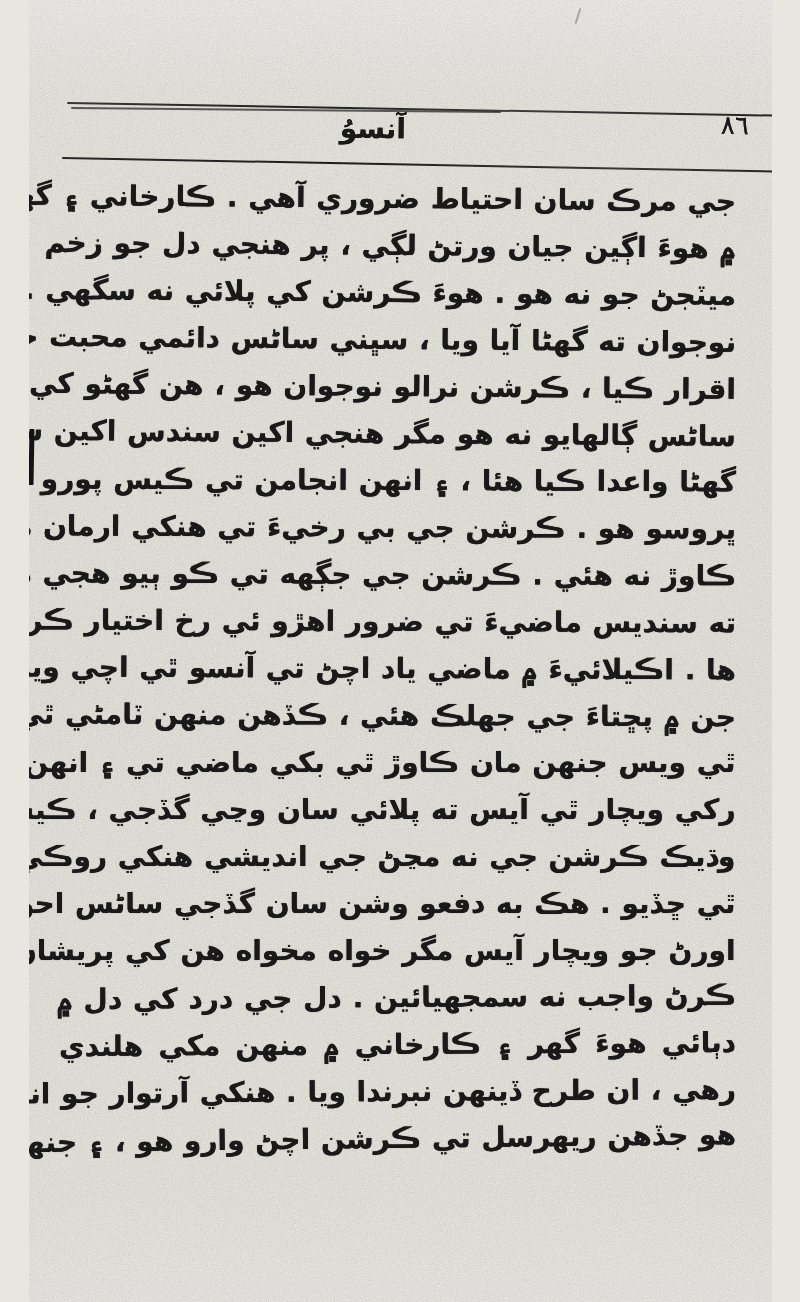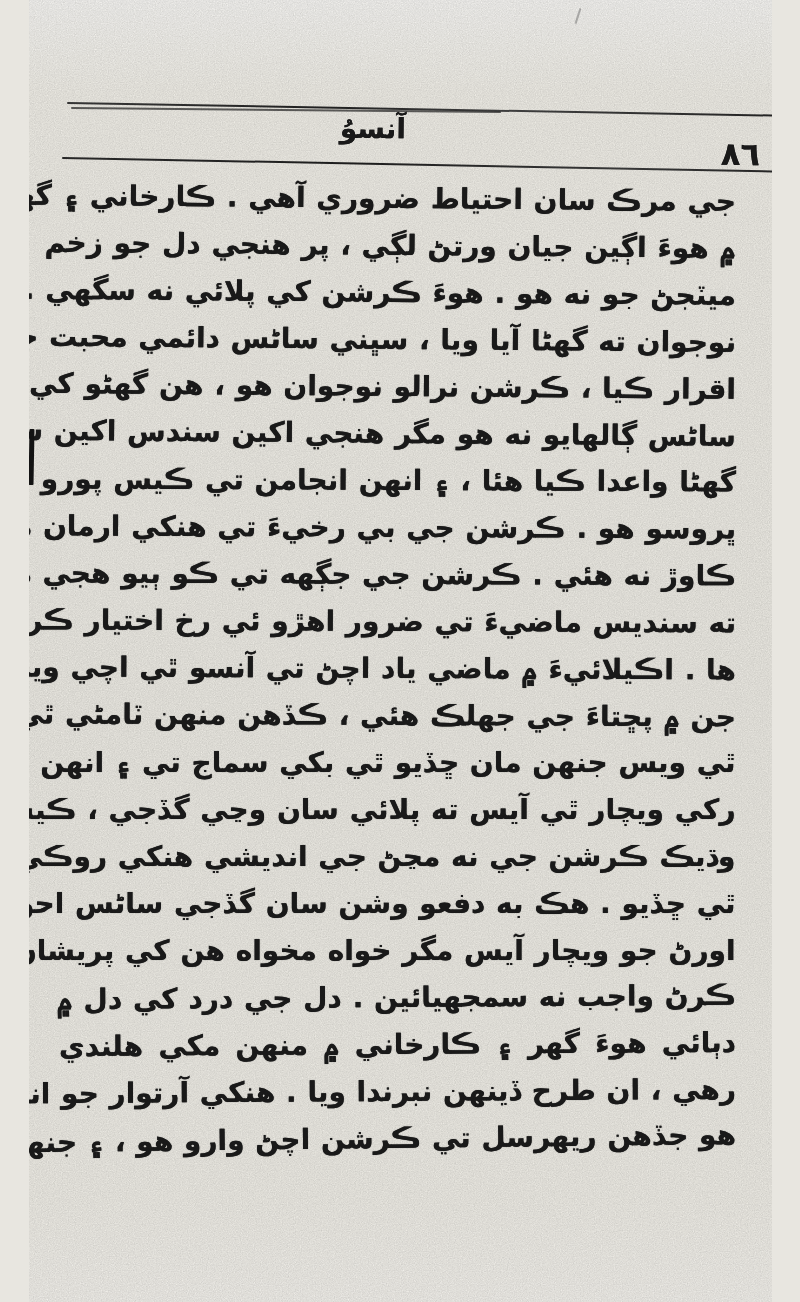--- a/index.html
+++ b/index.html
@@ -29,22 +29,22 @@
   .rule-top-b{left:42px;top:107px;width:430px;height:1.6px;opacity:.75;transform:rotate(.55deg);transform-origin:left center;}
   .rule-bottom{left:33px;top:157px;width:740px;transform:rotate(1.08deg);transform-origin:left center;
     background:linear-gradient(90deg,#2b2b2b 0%,#1f1f1f 40%,#3b3b3b 75%,#262626 100%);}
   .header-title{
     position:absolute;top:112px;left:0;right:55px;z-index:3;
     text-align:center;font-size:28px;font-weight:bold;
     letter-spacing:1px;transform:rotate(.6deg);
     text-shadow:0 0 .6px #222;
   }
   .page-number{
-    position:absolute;top:135px;left:692px;z-index:3;
-    font-size:32px;font-weight:bold;transform:rotate(1deg);
+    position:absolute;top:110px;left:692px;z-index:3;
+    font-size:26px;font-weight:normal;transform:rotate(1deg);
     text-shadow:0 0 .5px #222;
   }
   
   .body-text{
     position:absolute;top:175px;left:30px;right:36px;z-index:3;
     direction:rtl;
   }
   .line{
     height:47px;line-height:47px;
     font-size:28px;font-weight:bold;
@@ -85,21 +85,21 @@
       <div class="line">ميٽجڻ جو نه هو . هوءَ ڪرشن کي پلائي نه سگهي .</div>
       <div class="line">نوجوان ته گهڻا آيا ويا ، سڀني ساڻس دائمي محبت جا</div>
       <div class="line">اقرار ڪيا ، ڪرشن نرالو نوجوان هو ، هن گهڻو کي</div>
       <div class="line">ساڻس ڳالهايو نه هو مگر هنجي اکين سندس اکين سان</div>
       <div class="line">گهڻا واعدا ڪيا هئا ، ۽ انهن انجامن تي ڪيس پورو</div>
       <div class="line">ڀروسو هو . ڪرشن جي بي رخيءَ تي هنکي ارمان هو ،</div>
       <div class="line">ڪاوڙ نه هئي . ڪرشن جي جڳهه تي ڪو ٻيو هجي ها</div>
       <div class="line">ته سنديس ماضيءَ تي ضرور اهڙو ئي رخ اختيار ڪري</div>
       <div class="line">ها . اڪيلائيءَ ۾ ماضي ياد اچڻ تي آنسو ٿي اچي ويس</div>
       <div class="line">جن ۾ پڇتاءَ جي جهلڪ هئي ، ڪڏهن منهن ٽامڻي ٿي</div>
-      <div class="line">ٿي ويس جنهن مان ڇڏيو ٿي بکي سماج تي ۽ انهن</div>
+      <div class="line">ٿي ويس جنهن مان ڪاوڙ ٿي بکي ماضي تي ۽ انهن</div>
       <div class="line">رکي ويچار ٿي آيس ته پلائي سان وڃي گڏجي ، ڪيس</div>
       <div class="line">وڌيڪ ڪرشن جي نه مڃڻ جي انديشي هنکي روڪي</div>
       <div class="line">ٿي ڇڏيو . هڪ به دفعو وشن سان گڏجي ساڻس احوال</div>
       <div class="line">اورڻ جو ويچار آيس مگر خواه مخواه هن کي پريشان</div>
       <div class="line">ڪرڻ واجب نه سمجهيائين . دل جي درد کي دل ۾</div>
       <div class="line">دٻائي هوءَ گهر ۽ ڪارخاني ۾ منهن مکي هلندي</div>
       <div class="line">رهي ، ان طرح ڏينهن نبرندا ويا . هنکي آرتوار جو انتظار</div>
       <div class="line">هو جڏهن ريهرسل تي ڪرشن اچڻ وارو هو ، ۽ جنهن</div>
     </div>
 

